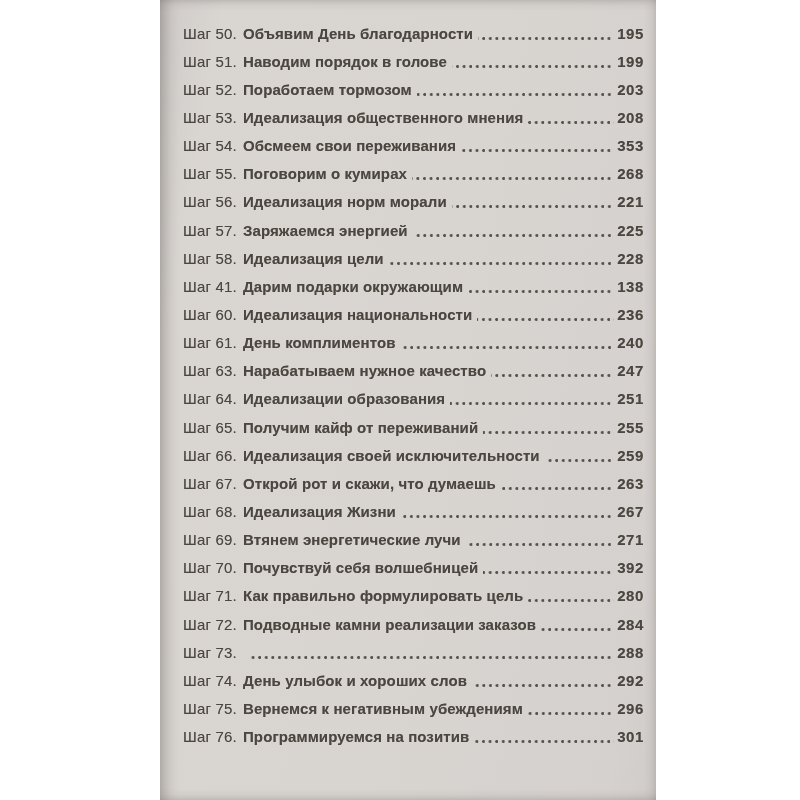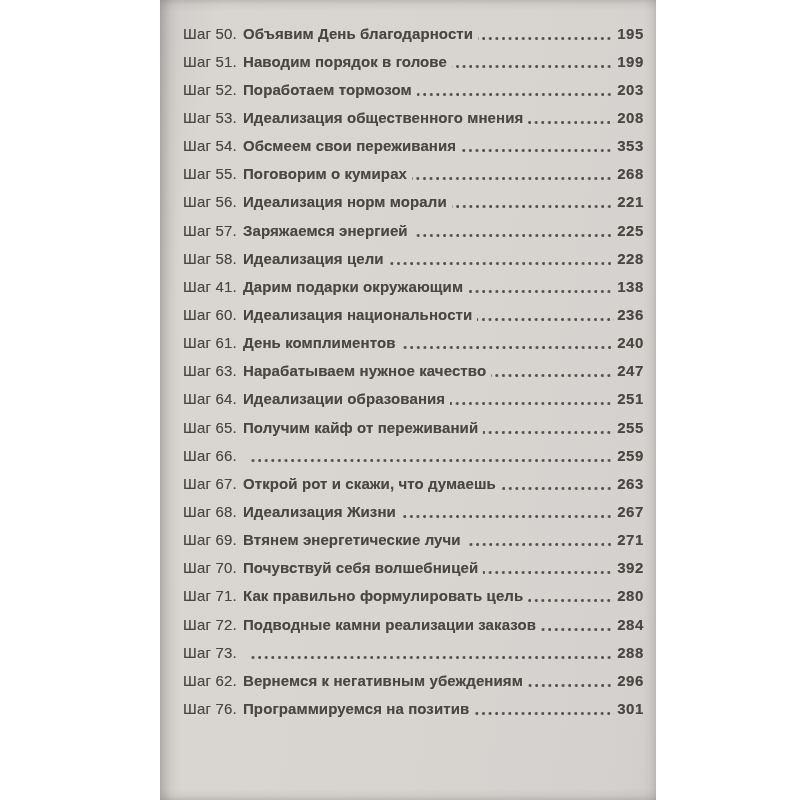--- a/index.html
+++ b/index.html
@@ -188,20 +188,21 @@
 
   <div class="row">
     <span class="step">Шаг 65.</span>
     <span class="title">Получим кайф от переживаний</span>
     <span class="leader"></span>
     <span class="pg">255</span>
   </div>
 
   <div class="row">
     <span class="step">Шаг 66.</span>
+    <span class="title">Идеализация своей исключительности</span>
     <span class="leader"></span>
     <span class="pg">259</span>
   </div>
 
   <div class="row">
     <span class="step">Шаг 67.</span>
     <span class="title">Открой рот и скажи, что думаешь</span>
     <span class="leader"></span>
     <span class="pg">263</span>
   </div>
@@ -240,23 +241,29 @@
     <span class="leader"></span>
     <span class="pg">284</span>
   </div>
 
   <div class="row">
     <span class="step">Шаг 73.</span>
     <span class="leader"></span>
     <span class="pg">288</span>
   </div>
 
-
-  <div class="row">
-    <span class="step">Шаг 62.</span>
+  <div class="row">
+    <span class="step">Шаг 74.</span>
+    <span class="title">День улыбок и хороших слов</span>
+    <span class="leader"></span>
+    <span class="pg">292</span>
+  </div>
+
+  <div class="row">
+    <span class="step">Шаг 75.</span>
     <span class="title">Вернемся к негативным убеждениям</span>
     <span class="leader"></span>
     <span class="pg">296</span>
   </div>
 
   <div class="row">
     <span class="step">Шаг 76.</span>
     <span class="title">Программируемся на позитив</span>
     <span class="leader"></span>
     <span class="pg">301</span>

